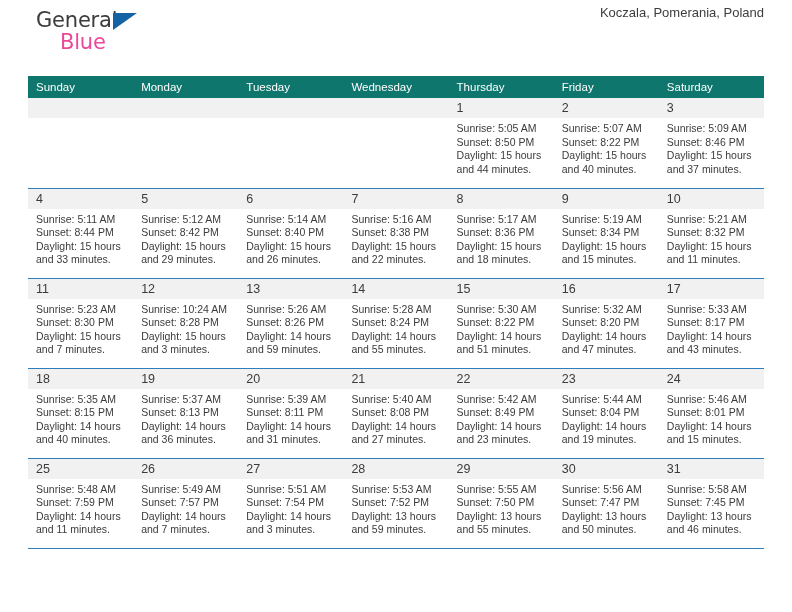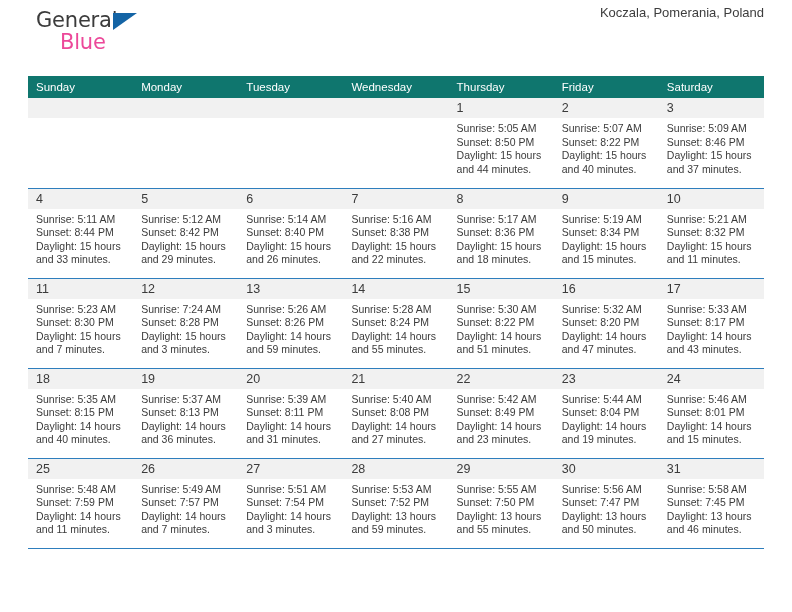--- a/index.html
+++ b/index.html
@@ -316,21 +316,21 @@
                 <div>Sunrise: 5:23 AM</div>
                 <div>Sunset: 8:30 PM</div>
                 <div class="wrap">Daylight: 15 hours and 7 minutes.</div>
               </div>
             </div>
           </td>
           <td>
             <div class="cell">
               <div class="daynum">12</div>
               <div class="info">
-                <div>Sunrise: 7:24 AM</div>
+                <div>Sunrise: 10:24 AM</div>
                 <div>Sunset: 8:28 PM</div>
                 <div class="wrap">Daylight: 15 hours and 3 minutes.</div>
               </div>
             </div>
           </td>
           <td>
             <div class="cell">
               <div class="daynum">13</div>
               <div class="info">
                 <div>Sunrise: 5:26 AM</div>

